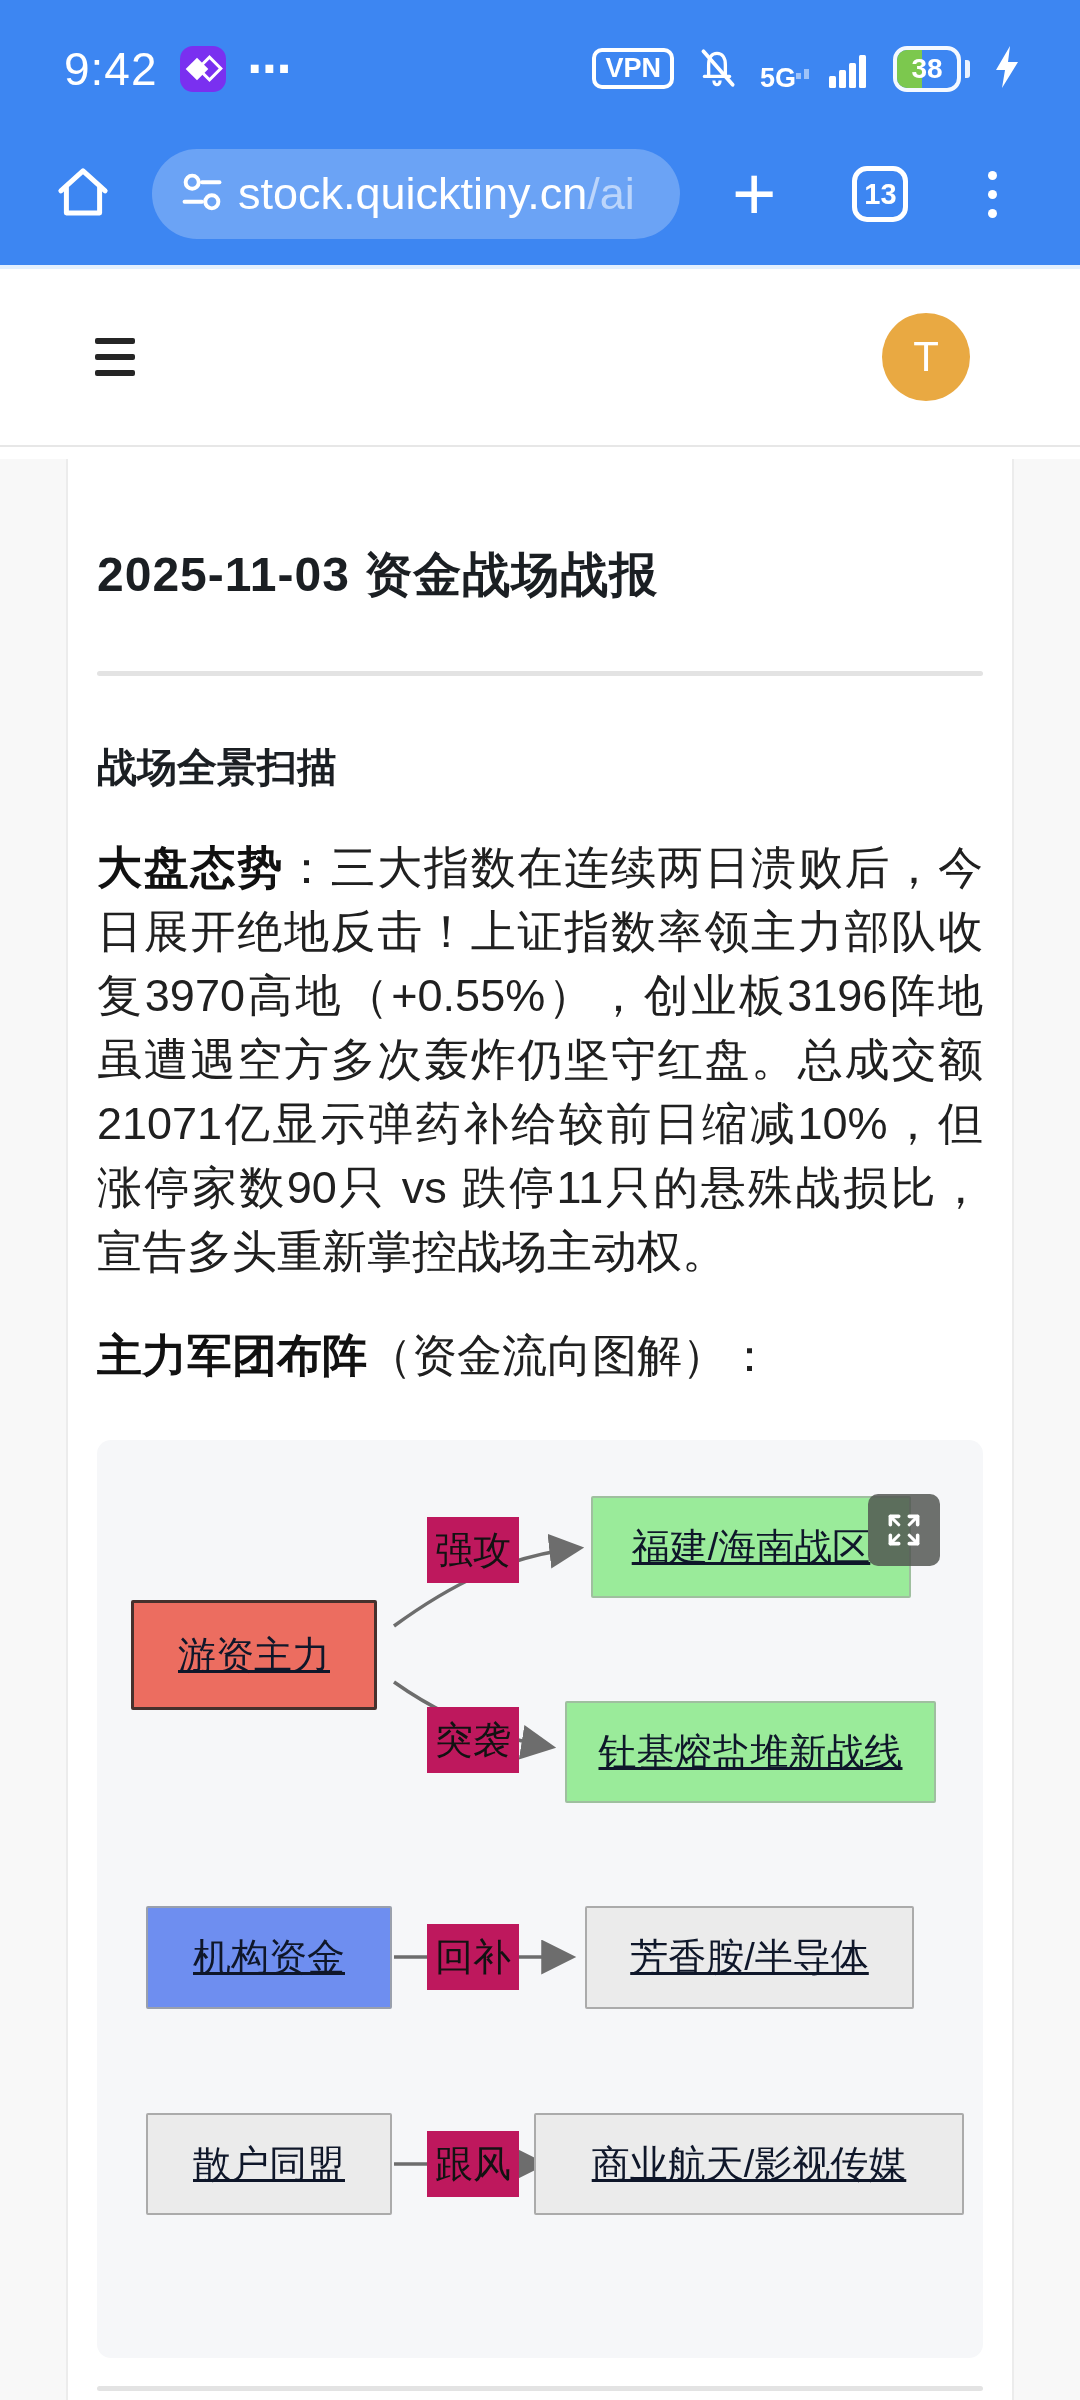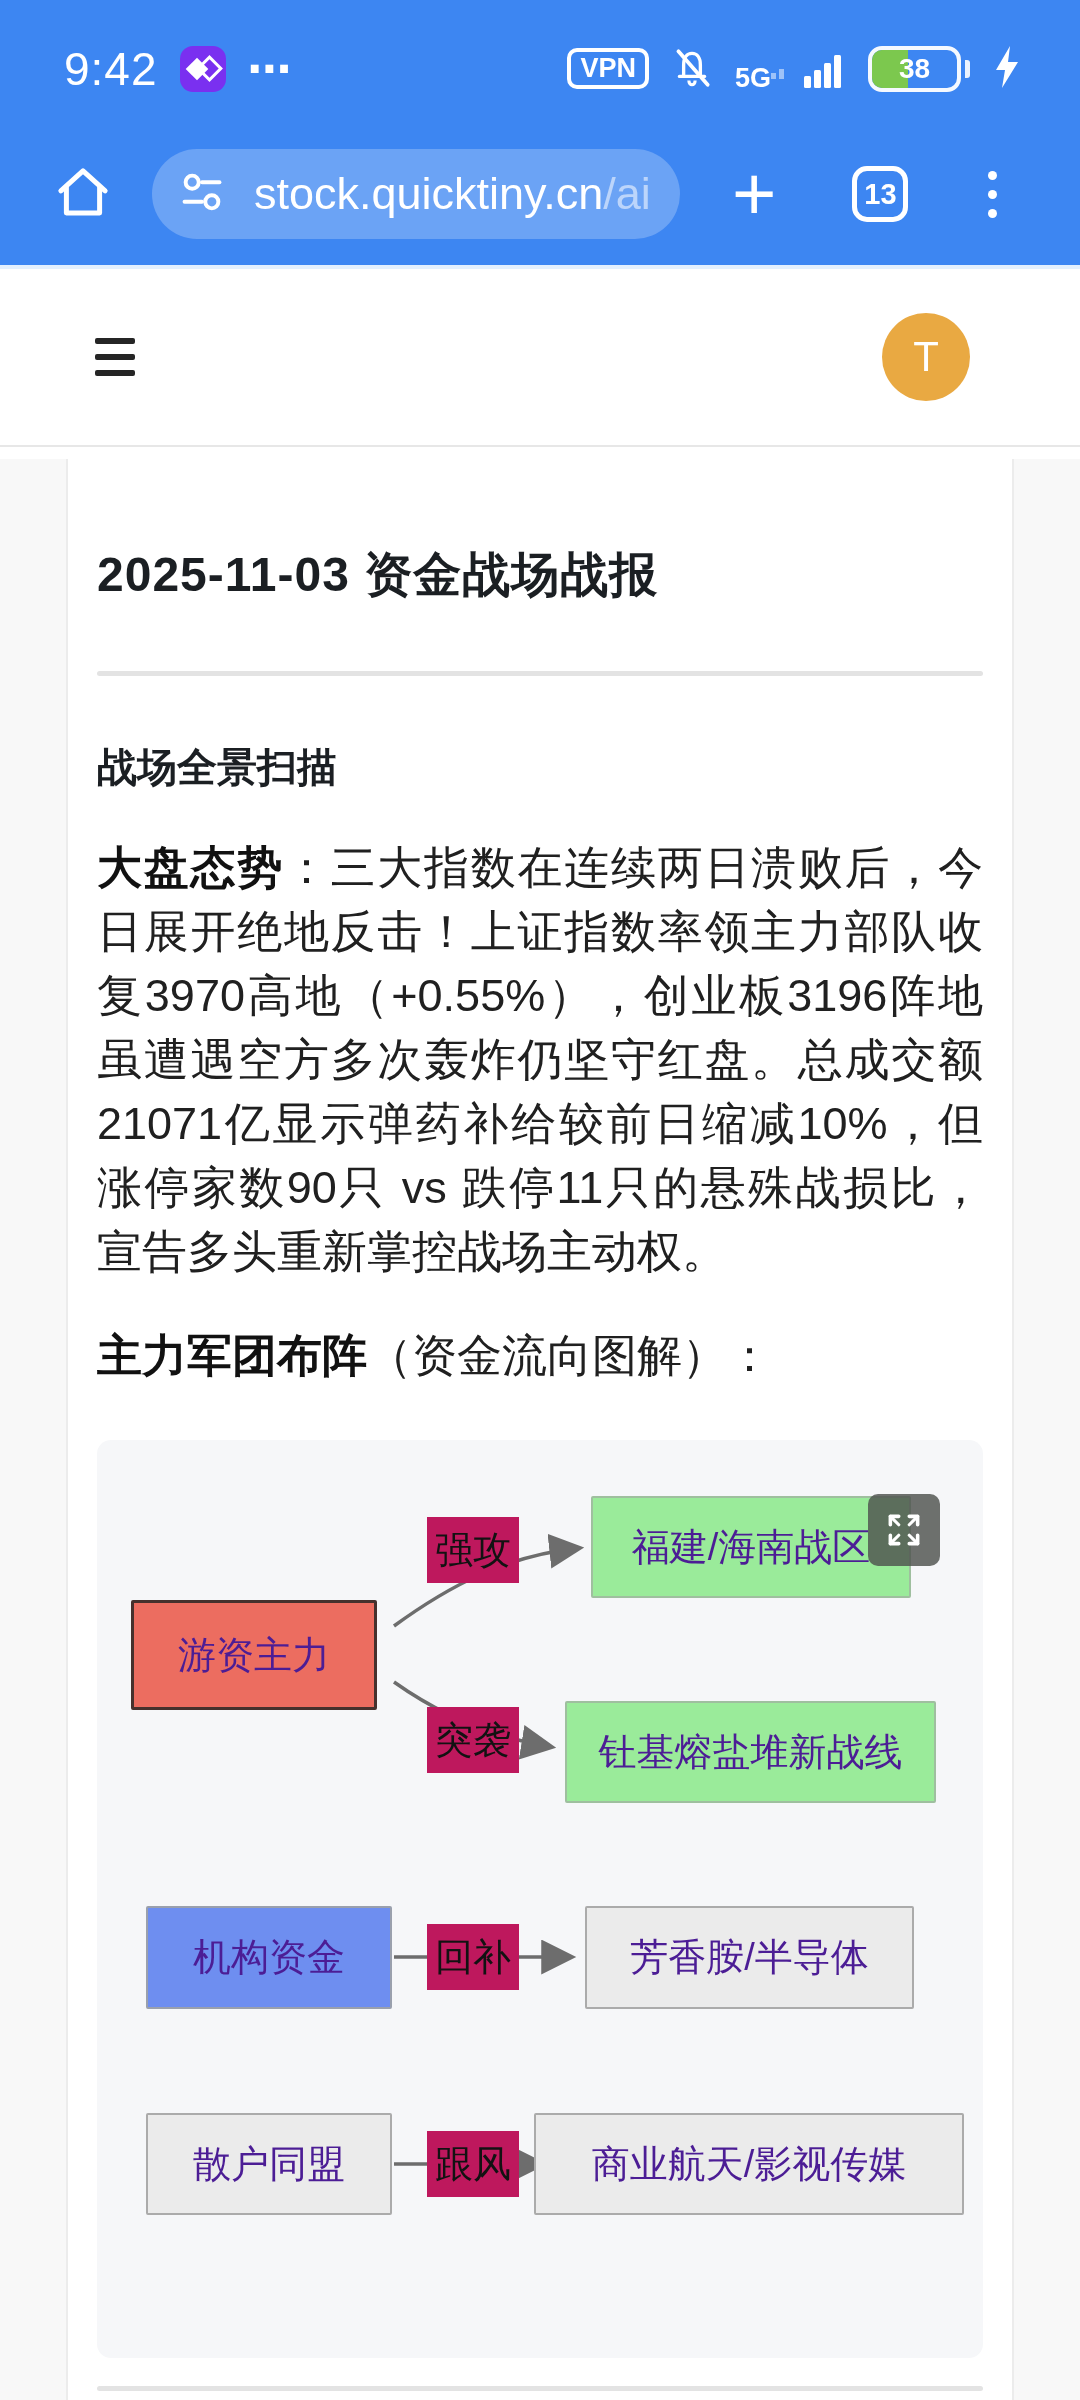--- a/index.html
+++ b/index.html
@@ -13,28 +13,28 @@
   .sb-time { color:#fff; font-size:46px; font-weight:500; letter-spacing:1px; }
   .app-badge { width:46px; height:46px; border-radius:13px; background:#7a30f0; position:relative; }
   .app-badge .d1 { position:absolute; left:9px; top:15px; width:16px; height:16px; background:#fff; transform:rotate(45deg); }
   .app-badge .d2 { position:absolute; left:20px; top:13px; width:19px; height:19px; border:3px solid #fff; transform:rotate(45deg); background:transparent; }
   .sb-dots { color:#fff; font-size:44px; font-weight:700; letter-spacing:2px; line-height:1; }
   .sb-right { display:flex; align-items:center; gap:20px; }
   .vpn-badge { border:4px solid #fff; border-radius:10px; color:#fff; font-size:27px; font-weight:700; padding:3px 9px; line-height:1; }
   .sig-wrap { display:flex; align-items:flex-end; gap:5px; }
   .sig-col { display:flex; flex-direction:row; align-items:flex-start; line-height:1; }
   .sig-5g { color:#fff; font-size:27px; font-weight:700; }
-  .battery { position:relative; width:93px; height:46px; border:4px solid rgba(255,255,255,.95); border-radius:14px; display:flex; align-items:center; justify-content:center; overflow:hidden; }
+  .battery { position:relative; width:68px; height:46px; border:4px solid rgba(255,255,255,.95); border-radius:14px; display:flex; align-items:center; justify-content:center; overflow:hidden; }
   .battery .fill { position:absolute; left:0; top:0; bottom:0; width:42%; background:#7cc84e; }
   .battery .pct { position:relative; color:#fff; font-size:28px; font-weight:600; }
   .bat-cap { width:5px; height:18px; background:rgba(255,255,255,.9); border-radius:0 3px 3px 0; margin-left:-16px; }
 
   
   .toolbar { height:128px; background:#3d86f2; display:flex; align-items:center; padding:0 44px 14px 52px; gap:10px; }
-  .url-pill { flex:0 0 auto; width:528px; height:90px; margin-left:28px; background:rgba(255,255,255,.24); border-radius:46px; display:flex; align-items:center; padding:0 26px; gap:28px; }
+  .url-pill { flex:0 0 auto; width:528px; height:90px; margin-left:28px; background:rgba(255,255,255,.24); border-radius:46px; display:flex; align-items:center; padding:0 26px; gap:12px; }
   .url-text { color:#fff; font-size:45px; white-space:nowrap; }
   .url-path { color:rgba(255,255,255,.55); }
   .tb-plus { color:#fff; font-size:76px; font-weight:200; line-height:1; margin-left:42px; }
   .tab-box { width:56px; height:56px; border:5px solid #fff; border-radius:15px; color:#fff; font-size:29px; font-weight:700; display:flex; align-items:center; justify-content:center; margin-left:66px; }
   .menu-dots { display:flex; flex-direction:column; gap:10px; margin-left:70px; }
   .menu-dots i { width:9px; height:9px; border-radius:50%; background:#fff; }
   .chrome-sep { height:4px; background:#e3f0fe; }
 
   
   .site-header { height:178px; background:#fff; border-bottom:2px solid #e7e7e7; display:flex; align-items:center; justify-content:space-between; padding:0 110px 0 95px; }
@@ -50,21 +50,21 @@
   .hr1 { margin-top:66px; }
   .hr2 { margin-top:28px; }
   h2.sec { margin-top:66px; font-size:40px; line-height:50px; color:#1b1f23; font-weight:700; }
   p.body-p { margin-top:44px; font-size:45px; line-height:64px; color:#202020; text-align:justify; }
   p.body-p b, p.lead b { font-weight:700; color:#111;text-align:center; }
   p.lead { margin-top:40px; font-size:45px; line-height:64px; color:#202020; }
 
   
   .diagram { position:relative; margin-top:52px; width:886px; height:918px; background:#f6f7f9; border-radius:14px; overflow:hidden; }
   .diagram svg.edges { position:absolute; left:0; top:0; width:886px; height:918px; }
-  .node { position:absolute; display:flex; align-items:center; justify-content:center; font-size:38px; color:#4c1d95; border-radius:2px; text-align:center; }
+  .node { position:absolute; display:flex; align-items:center; justify-content:center; font-size:38px; color:#0f172a; border-radius:2px; text-align:center;text-decoration:underline; }
   .n-red   { background:#ec6d60; border:3px solid #46312d; }
   .n-green { background:#9aeb9a; border:2px solid #9fbf9f; }
   .n-blue  { background:#6e8ef0; border:2px solid #9aa0ad; }
   .n-gray  { background:#ebebeb; border:2px solid #ababab; }
   .edge-label { position:absolute; transform:translate(-50%,-50%); background:#be185d; color:#121212; font-size:38px; line-height:1; padding:14px 8px; white-space:nowrap; }
   .fs-btn { position:absolute; left:771px; top:54px; width:72px; height:72px; background:rgba(78,82,78,.82); border-radius:10px; display:flex; align-items:center; justify-content:center; }
 </style>
 </head>
 <body>
 

